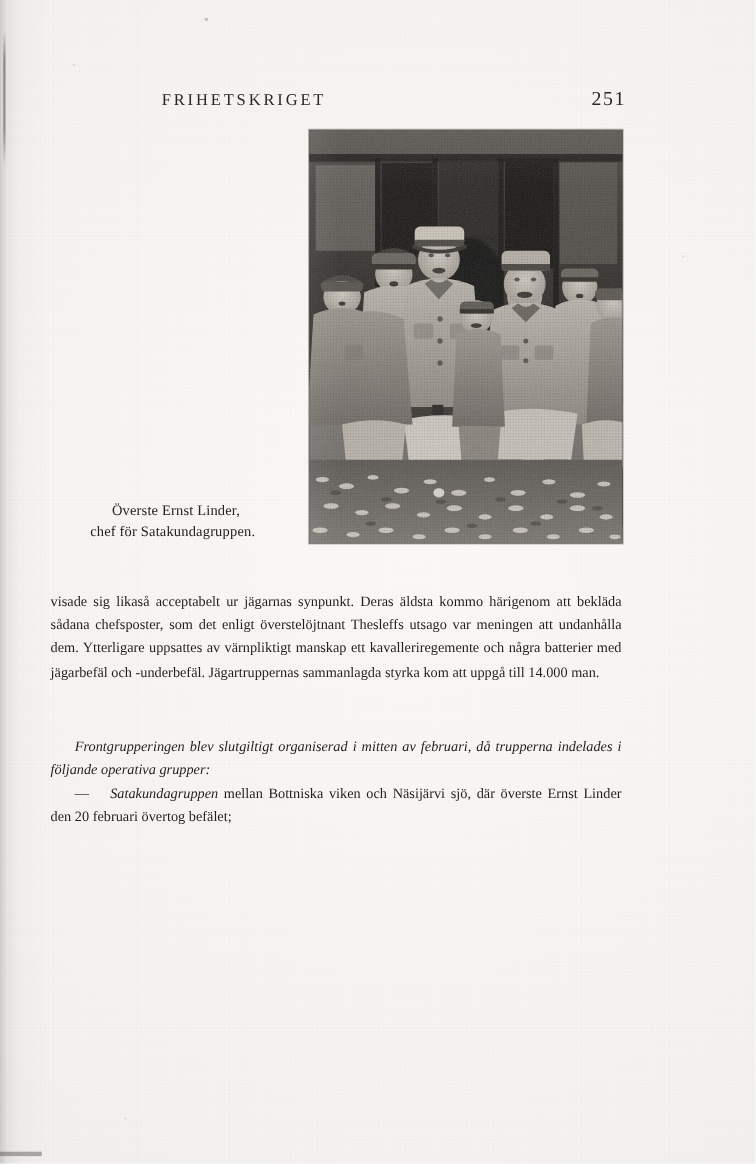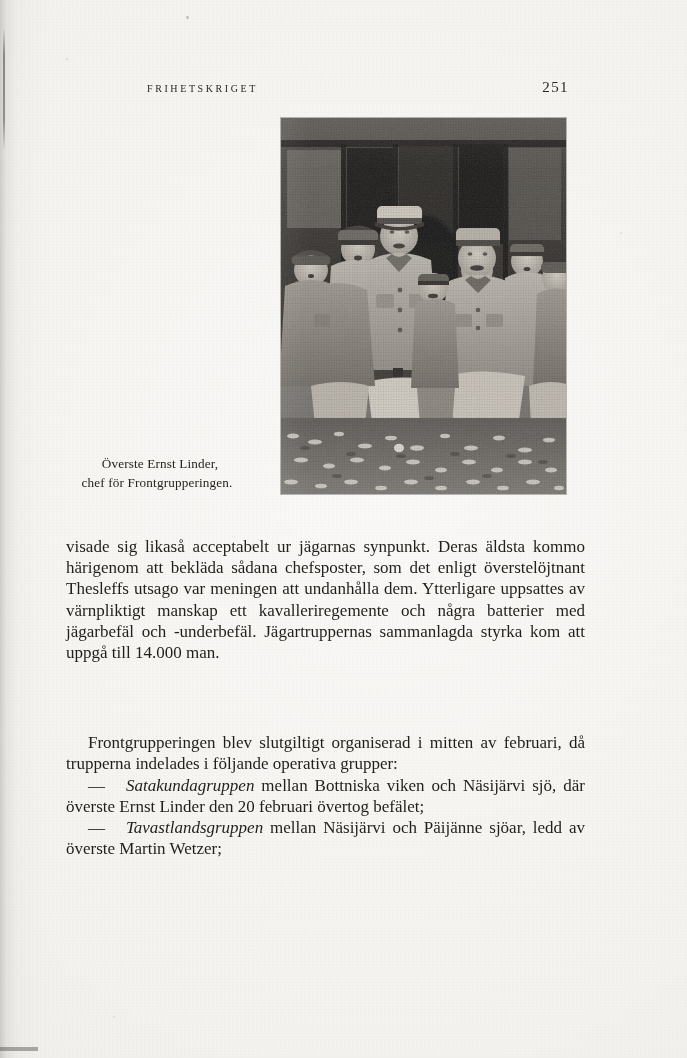--- a/index.html
+++ b/index.html
@@ -66,29 +66,29 @@
     left: 50px;
     top: 79px;
     width: 519px;
     height: 18px;
     display: flex;
     justify-content: space-between;
     align-items: baseline;
     color: #2a2724;
   }
   .head-title {
-    font-size: 10px;
+    font-size: 15px;
     letter-spacing: 2.6px;
     font-weight: 400;
     white-space: nowrap;
     padding-left: 97px;
     text-align: center;
   }
   .head-folio {
-    font-size: 15px;
+    font-size: 18px;
     letter-spacing: 1.4px;
     white-space: nowrap;
   }
 
   
   #photo-figure {
     position: absolute;
     left: 281px;
     top: 118px;
     width: 285px;
@@ -135,38 +135,39 @@
     line-height: 19px;
     color: #262320;
     letter-spacing: .15px;
   }
   #caption .cap-line-1 { display: block; padding-left: 6px; }
   #caption .cap-line-2 { display: block; }
 
   
   #bodytext {
     position: absolute;
-    left: 66px;
+    left: 46px;
     top: 536px;
     width: 519px;
     color: #211e1b;
-    font-size: 17px;
+    font-size: 13px;
     line-height: 21.2px;
     text-align: justify;
     text-justify: inter-word;
   }
   #bodytext p {
     margin: 0;
     text-indent: 0;
   }
   #bodytext p.indent {
     text-indent: 22px;
   }
   #bodytext p.spaced-above {
-    margin-top: 69px;
+    margin-top: 47px;
+    font-style: italic;
   }
   .ital { font-style: italic; margin-left: 14px; }
 
   
   .fleck {
     position: absolute;
     border-radius: 50%;
     background: rgba(110,106,100,.38);
     pointer-events: none;
   }
@@ -417,28 +418,27 @@
 
         <rect x="0" y="0" width="285" height="376" filter="url(#grainf)" opacity=".5"></rect>
       </svg>
       <div id="photo-halftone"></div>
       <div id="photo-fade"></div>
     </div>
   </figure>
 
   <div id="caption">
     <span class="cap-line-1">Överste Ernst Linder,</span>
-    <span class="cap-line-2">chef för Frontgrupperingen.</span>
+    <span class="cap-line-2">chef för Satakundagruppen.</span>
   </div>
 
   <div id="bodytext">
     <p>visade sig likaså acceptabelt ur jägarnas synpunkt. Deras äldsta kommo härigenom att bekläda sådana chefsposter, som det enligt överstelöjtnant Thesleffs utsago var meningen att undanhålla dem. Ytterligare uppsattes av värnpliktigt manskap ett kavalleriregemente och några batterier med jägarbefäl och -underbefäl. Jägartruppernas sammanlagda styrka kom att uppgå till 14.000 man.</p>
     <p class="indent spaced-above">Frontgrupperingen blev slutgiltigt organiserad i mitten av februari, då trupperna indelades i följande operativa grupper:</p>
     <p class="indent"><span>—</span> <span class="ital">Satakundagruppen</span><span> mellan Bottniska viken och Näsijärvi sjö, där överste Ernst Linder den 20 februari övertog befälet;</span></p>
-    <p class="indent"><span>—</span> <span class="ital">Tavastlandsgruppen</span><span> mellan Näsijärvi och Päijänne sjöar, ledd av överste Martin Wetzer;</span></p>
   </div>
 
   <div class="fleck" style="left:186px;top:16px;width:3px;height:3px;"></div>
   <div class="fleck" style="left:66px;top:58px;width:2px;height:2px;opacity:.5;"></div>
   <div class="fleck" style="left:252px;top:544px;width:2px;height:2px;"></div>
   <div class="fleck" style="left:113px;top:1016px;width:2px;height:2px;opacity:.45;"></div>
   <div class="fleck" style="left:620px;top:232px;width:2px;height:2px;opacity:.4;"></div>
 
 </div>
 

